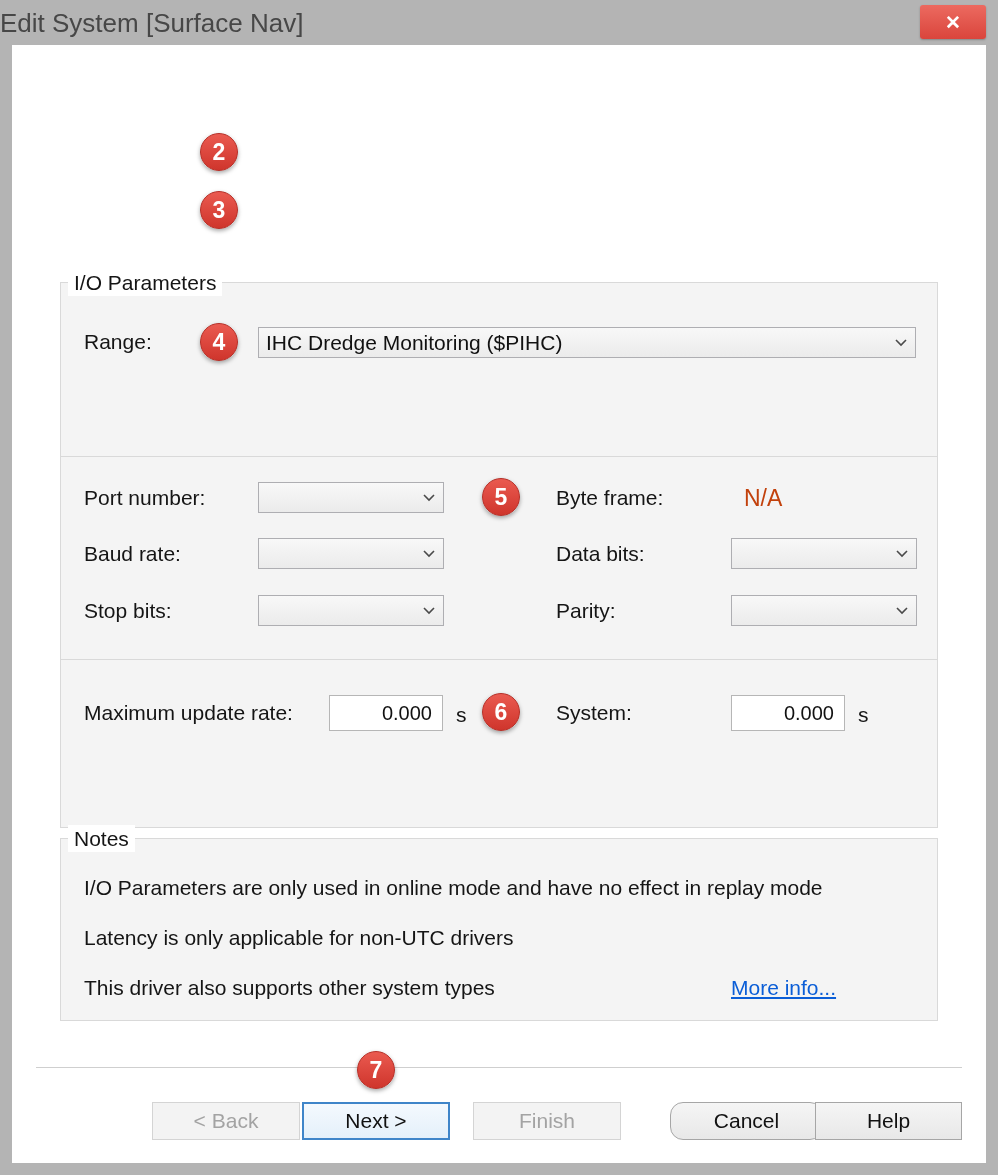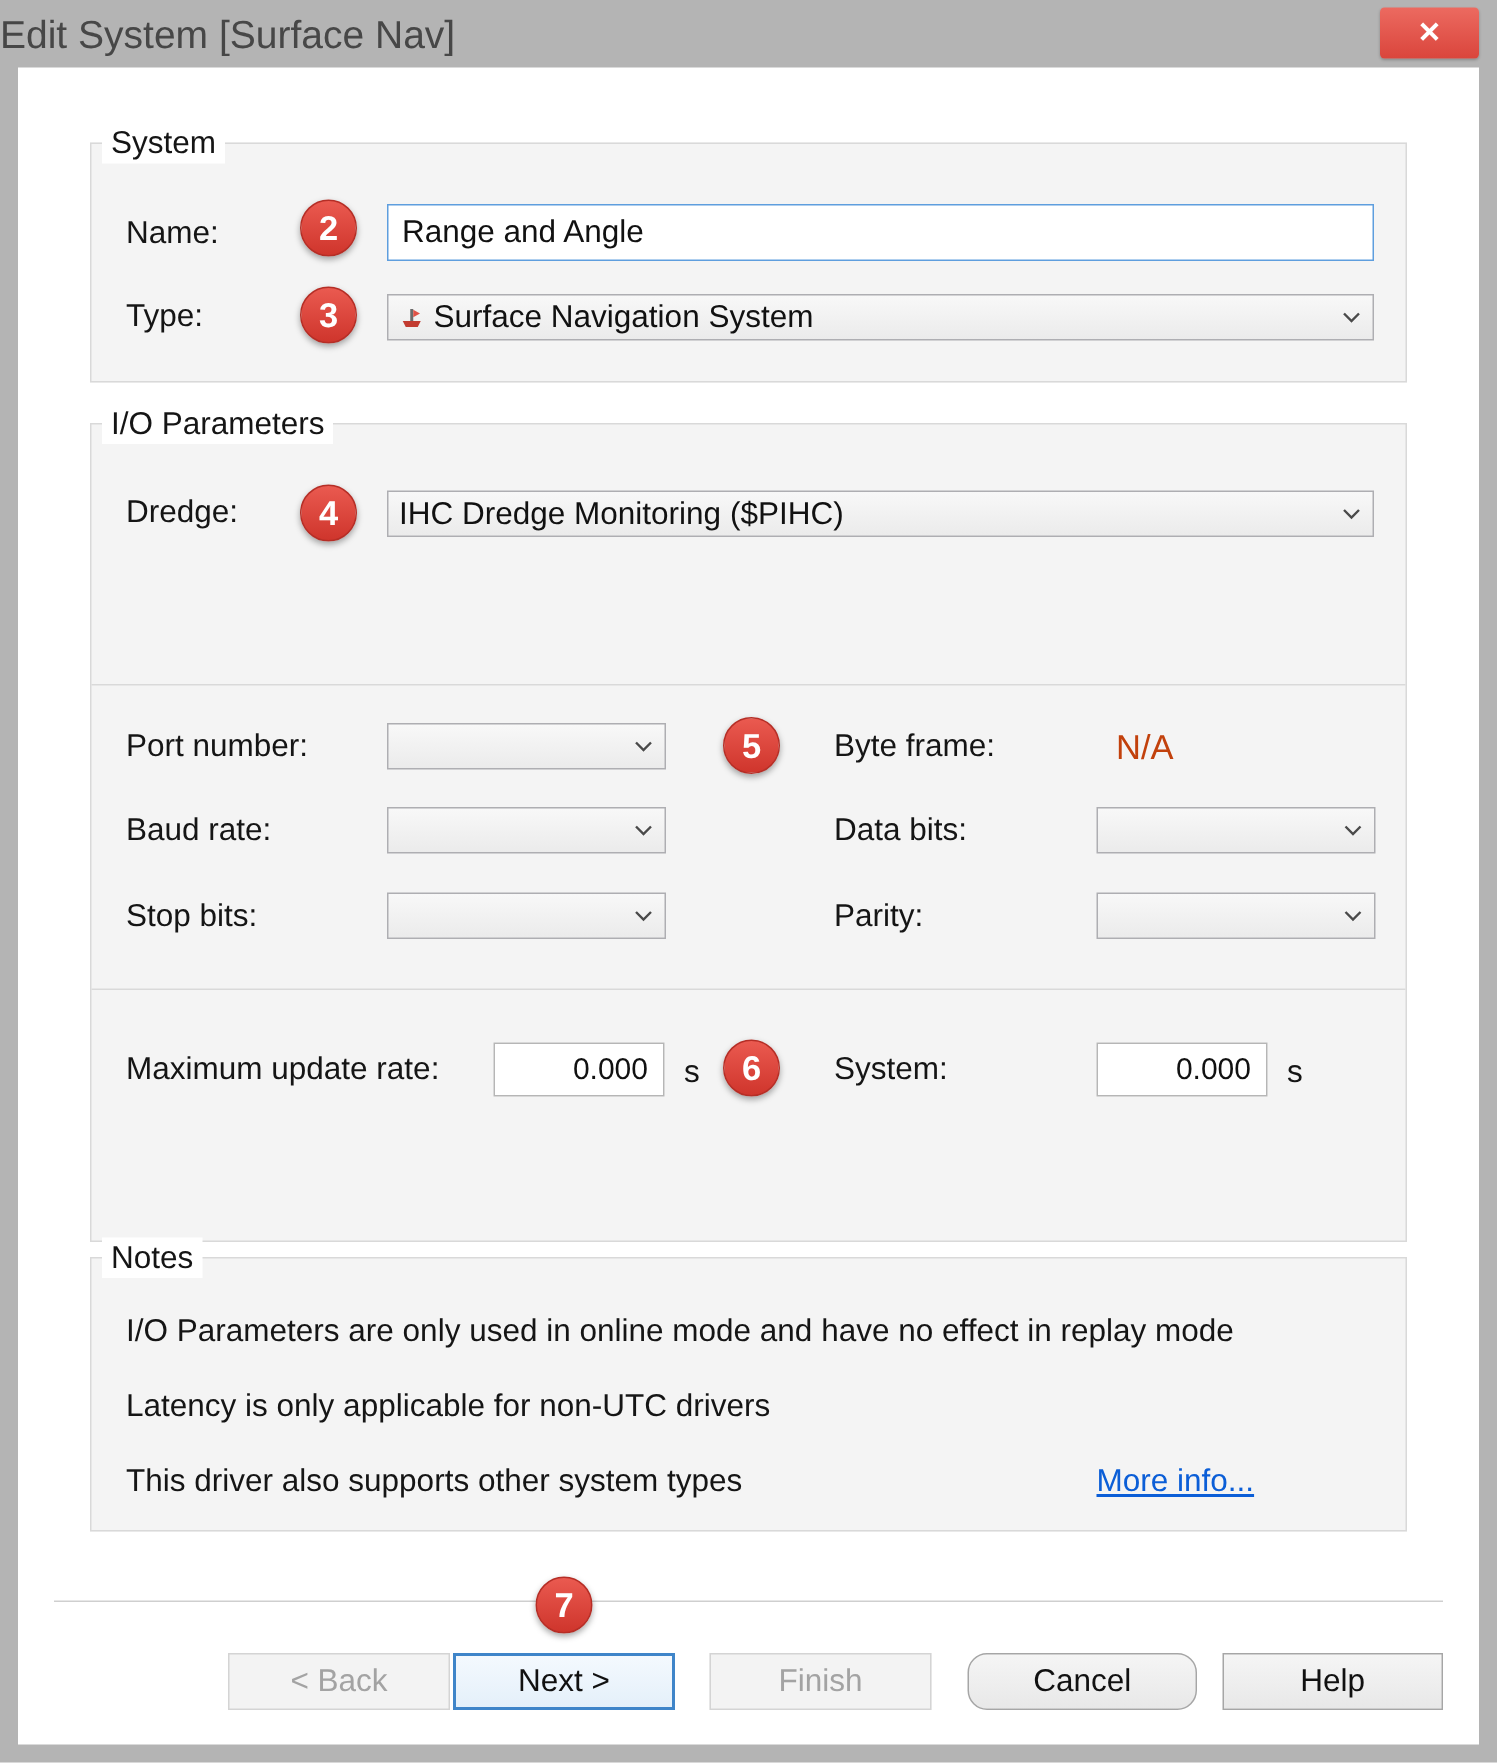--- a/index.html
+++ b/index.html
@@ -87,21 +87,21 @@
     position:absolute; top:1057px; height:38px; width:148px;
     font-size:21px; font-family:inherit; color:#111;
     background:linear-gradient(#f5f5f5,#e8e8e8);
     border:1px solid #a6a6a6; cursor:pointer;
   }
   .btn.disabled { background:#f3f3f3; border-color:#d4d4d4; color:#a3a3a3; }
   .btn.focused  { border:2px solid #3f85c9; background:linear-gradient(#f4f9fe,#e4f0fa); }
   .b-back   { left:140px; }
   .b-next   { left:290px; }
   .b-finish { left:461px; }
-  .b-cancel { left:633px; width:153px;border-radius:13px; }
+  .b-cancel { left:658px; width:153px;border-radius:13px; }
   .b-help   { left:803px; width:147px; }
 
   
   .badge {
     position:absolute; width:38px; height:38px; border-radius:50%;
     transform:translate(-50%,-50%);
     background:linear-gradient(#ea5a50,#cf352c);
     border:1px solid #b52e26;
     color:#fff; font-size:23px; font-weight:bold;
     display:flex; align-items:center; justify-content:center;
@@ -119,48 +119,25 @@
 
 <div class="titlebar">
   <div class="title">Edit System [Surface Nav]</div>
   <div class="close">
     <span>✕</span>
   </div>
 </div>
 
 <div class="dialog-body">
 
-  <div class="group system-group">
-    <span class="legend">System</span>
-
-    <span class="lbl" style="left:23px; top:47px;">Name:</span>
-    <input class="inp-name" type="text" value="Range and Angle" style="">
-
-    <span class="lbl" style="left:23px; top:102px;">Type:</span>
-    <div class="combo wide" style="top:100px;">
-      <span class="cicon">
-        <svg width="17" height="16" viewBox="0 0 16 16">
-          <path d="M2 10 L14 10 L12 14 L4 14 Z" fill="#c23b30"></path>
-          <rect x="7" y="2" width="2" height="8" fill="#6b6b6b"></rect>
-          <path d="M9 2.5 L13.5 5 L9 7.5 Z" fill="#e05146"></path>
-        </svg>
-      </span>
-      <span class="ctext">Surface Navigation System</span>
-      <span class="chev">
-        <svg width="14" height="9" viewBox="0 0 14 9">
-            <path d="M2 2 L7 7 L12 2" fill="none" stroke="#4a4a4a" stroke-width="1.6"></path>
-          </svg>
-      </span>
-    </div>
-  </div>
 
   <div class="group io-group">
     <span class="legend">I/O Parameters</span>
 
-    <span class="lbl" style="left:23px; top:46px;">Dredge:</span>
+    <span class="lbl" style="left:23px; top:46px;">Range:</span>
     <div class="combo wide" style="top:44px;">
       <span class="ctext">IHC Dredge Monitoring ($PIHC)</span>
       <span class="chev">
         <svg width="14" height="9" viewBox="0 0 14 9">
             <path d="M2 2 L7 7 L12 2" fill="none" stroke="#4a4a4a" stroke-width="1.6"></path>
           </svg>
       </span>
     </div>
 
     <div class="divider hr1"></div>

